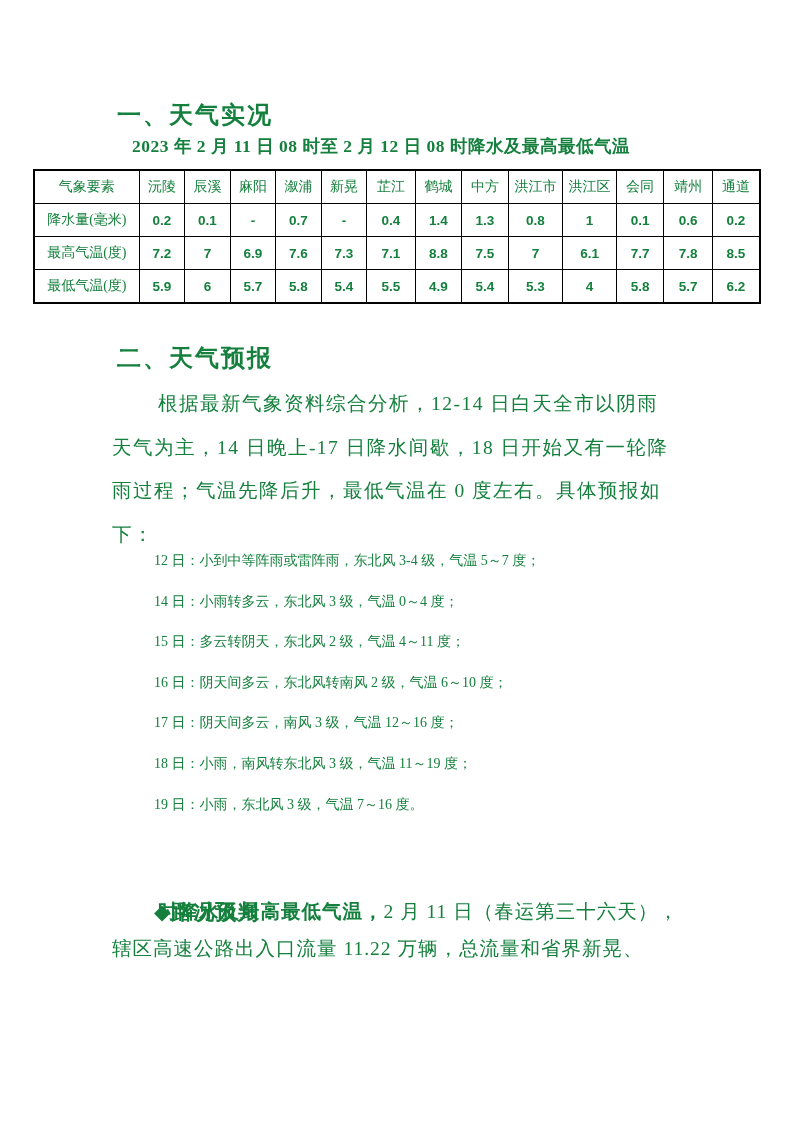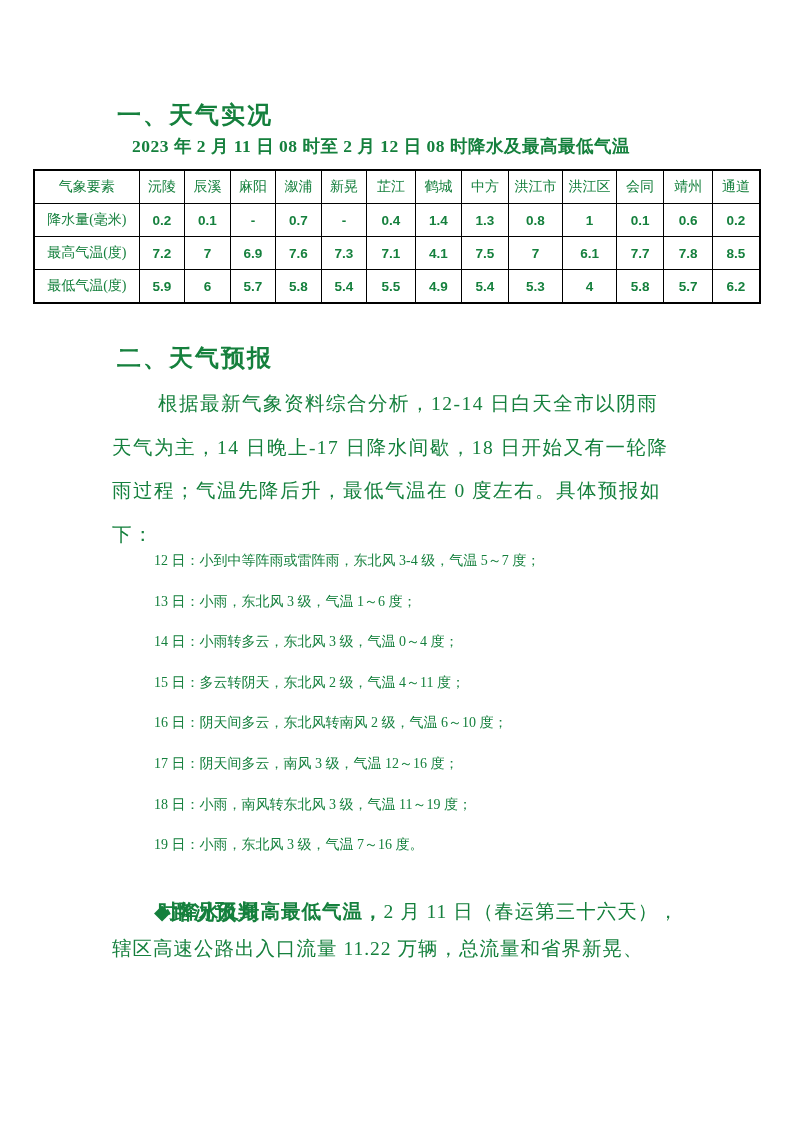--- a/index.html
+++ b/index.html
@@ -128,21 +128,21 @@
         <td class="num">0.2</td>
       </tr>
       <tr>
         <td class="rowlabel">最高气温(度)</td>
         <td class="num">7.2</td>
         <td class="num">7</td>
         <td class="num">6.9</td>
         <td class="num">7.6</td>
         <td class="num">7.3</td>
         <td class="num">7.1</td>
-        <td class="num">4.1</td>
+        <td class="num">8.8</td>
         <td class="num">7.5</td>
         <td class="num">7</td>
         <td class="num">6.1</td>
         <td class="num">7.7</td>
         <td class="num">7.8</td>
         <td class="num">8.5</td>
       </tr>
       <tr>
         <td class="rowlabel">最低气温(度)</td>
         <td class="num">5.9</td>
@@ -166,21 +166,20 @@
 
   <div class="intro">
     <div class="line indent">根据最新气象资料综合分析，12-14 日白天全市以阴雨</div>
     <div class="line">天气为主，14 日晚上-17 日降水间歇，18 日开始又有一轮降</div>
     <div class="line">雨过程；气温先降后升，最低气温在 0 度左右。具体预报如</div>
     <div class="line">下：</div>
   </div>
 
   <div class="forecast">
     <div class="fline">12 日：小到中等阵雨或雷阵雨，东北风 3-4 级，气温 5～7 度；</div>
-    <div class="fline">13 日：小雨，东北风 3 级，气温 1～6 度；</div>
     <div class="fline">14 日：小雨转多云，东北风 3 级，气温 0～4 度；</div>
     <div class="fline">15 日：多云转阴天，东北风 2 级，气温 4～11 度；</div>
     <div class="fline">16 日：阴天间多云，东北风转南风 2 级，气温 6～10 度；</div>
     <div class="fline">17 日：阴天间多云，南风 3 级，气温 12～16 度；</div>
     <div class="fline">18 日：小雨，南风转东北风 3 级，气温 11～19 度；</div>
     <div class="fline">19 日：小雨，东北风 3 级，气温 7～16 度。</div>
   </div>
 
   <div class="road-heading"><span>◆</span><span>路况预判：</span></div>
 

